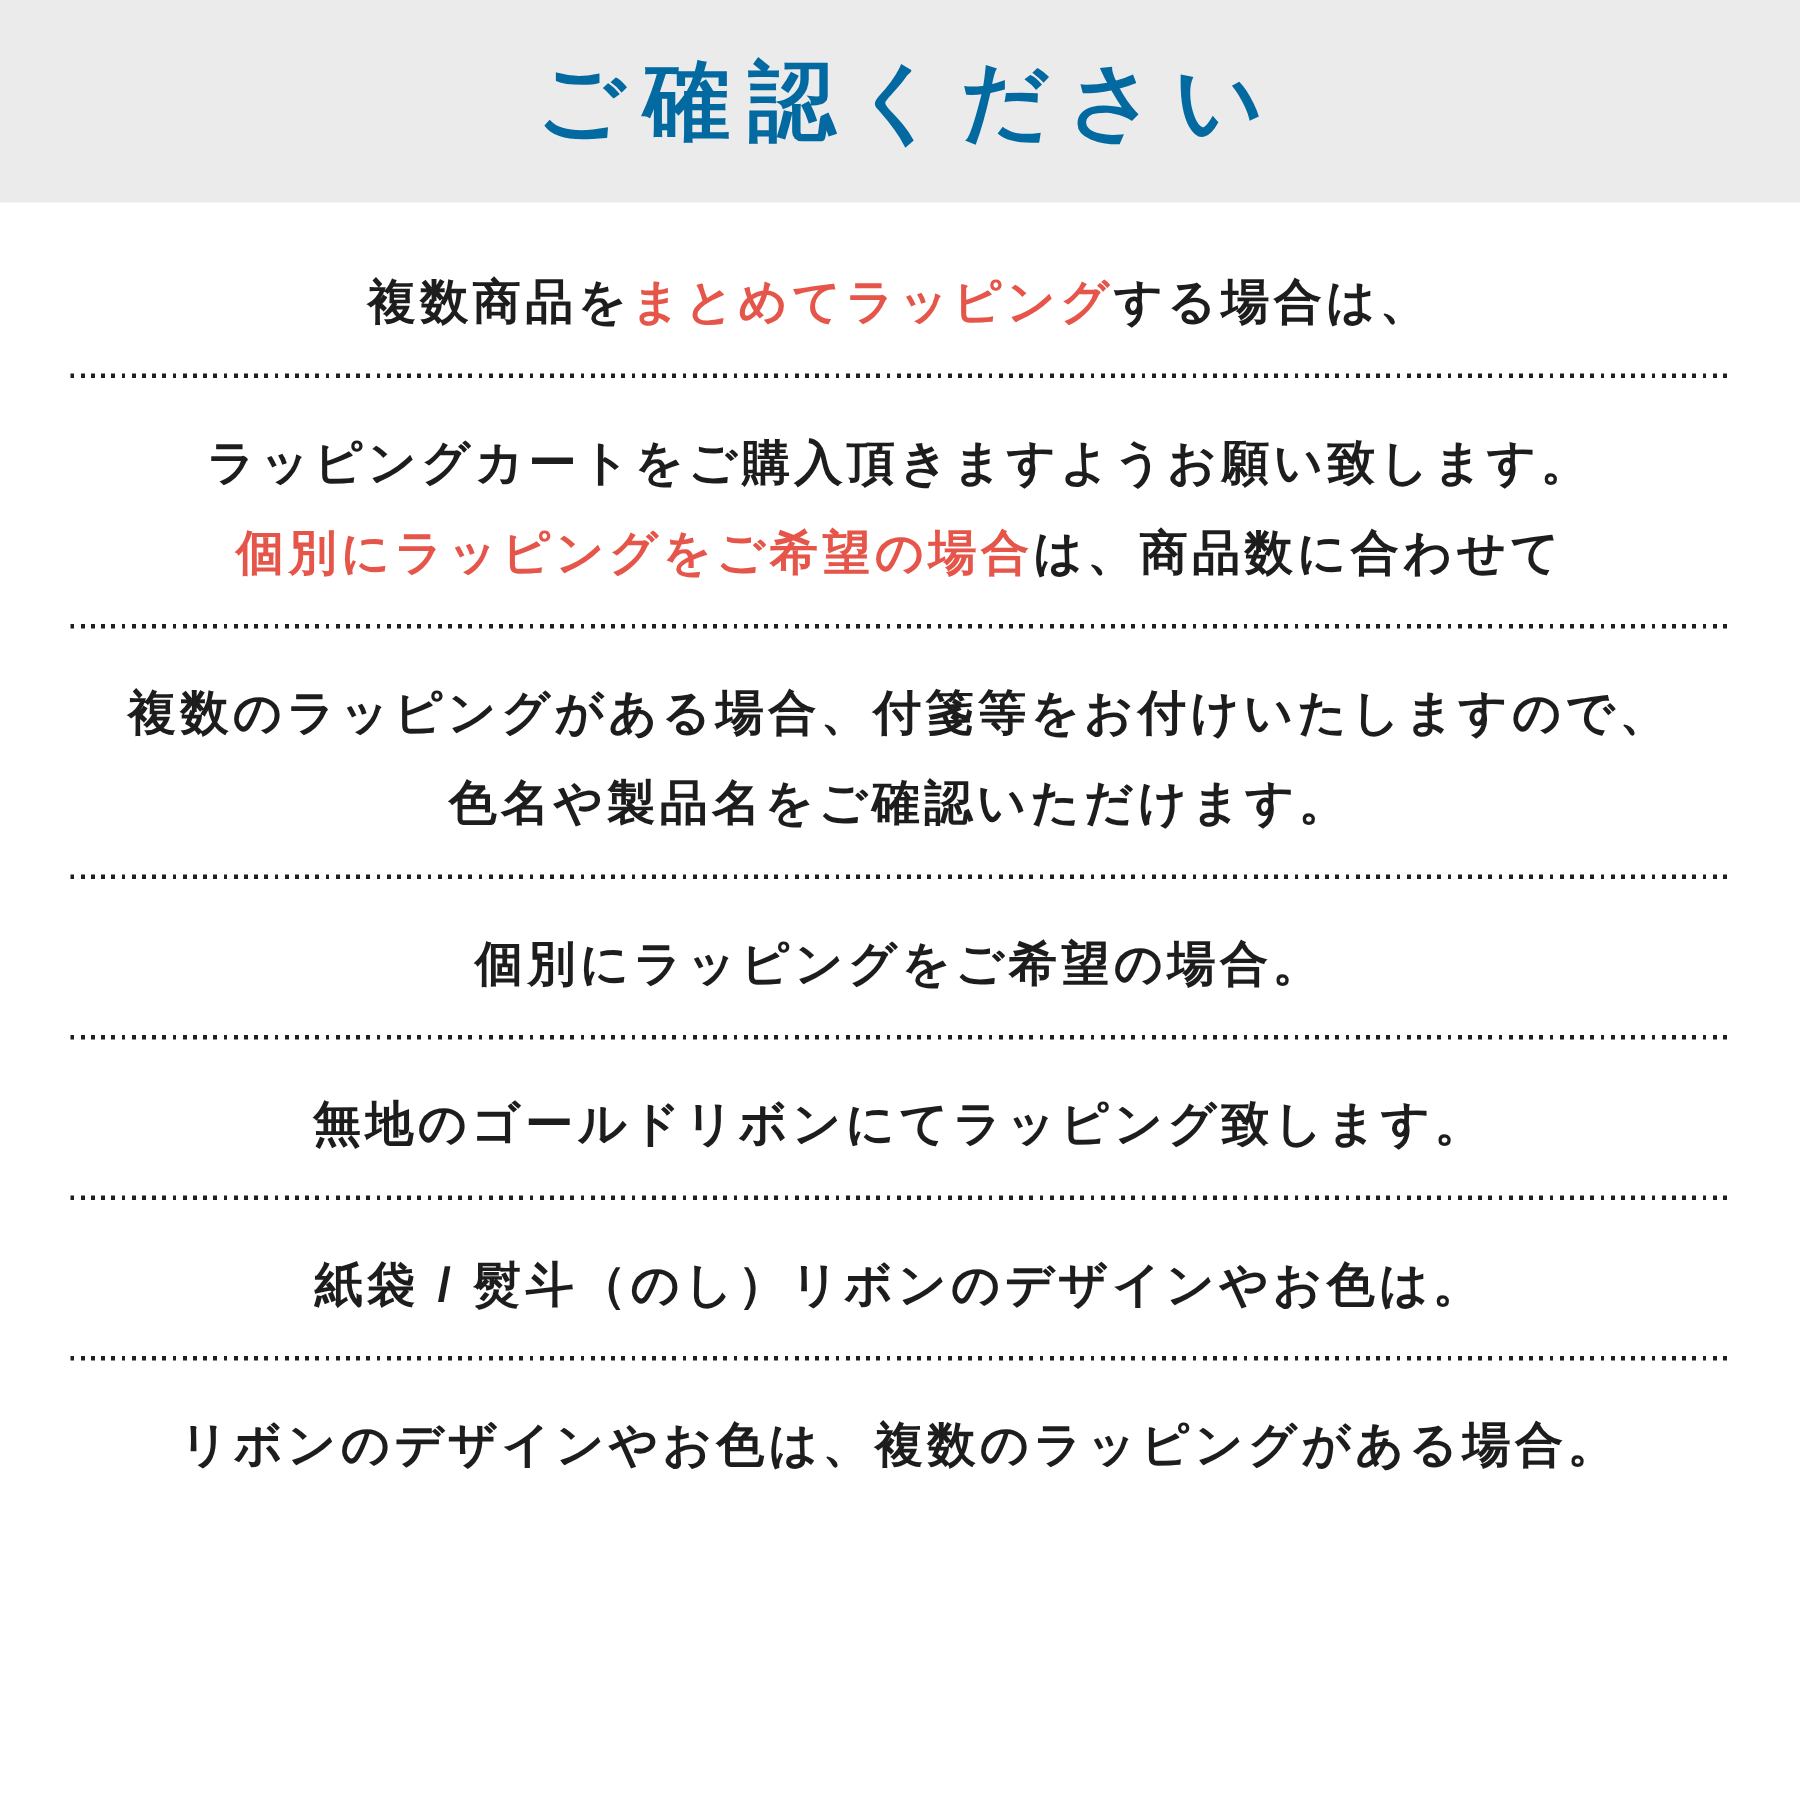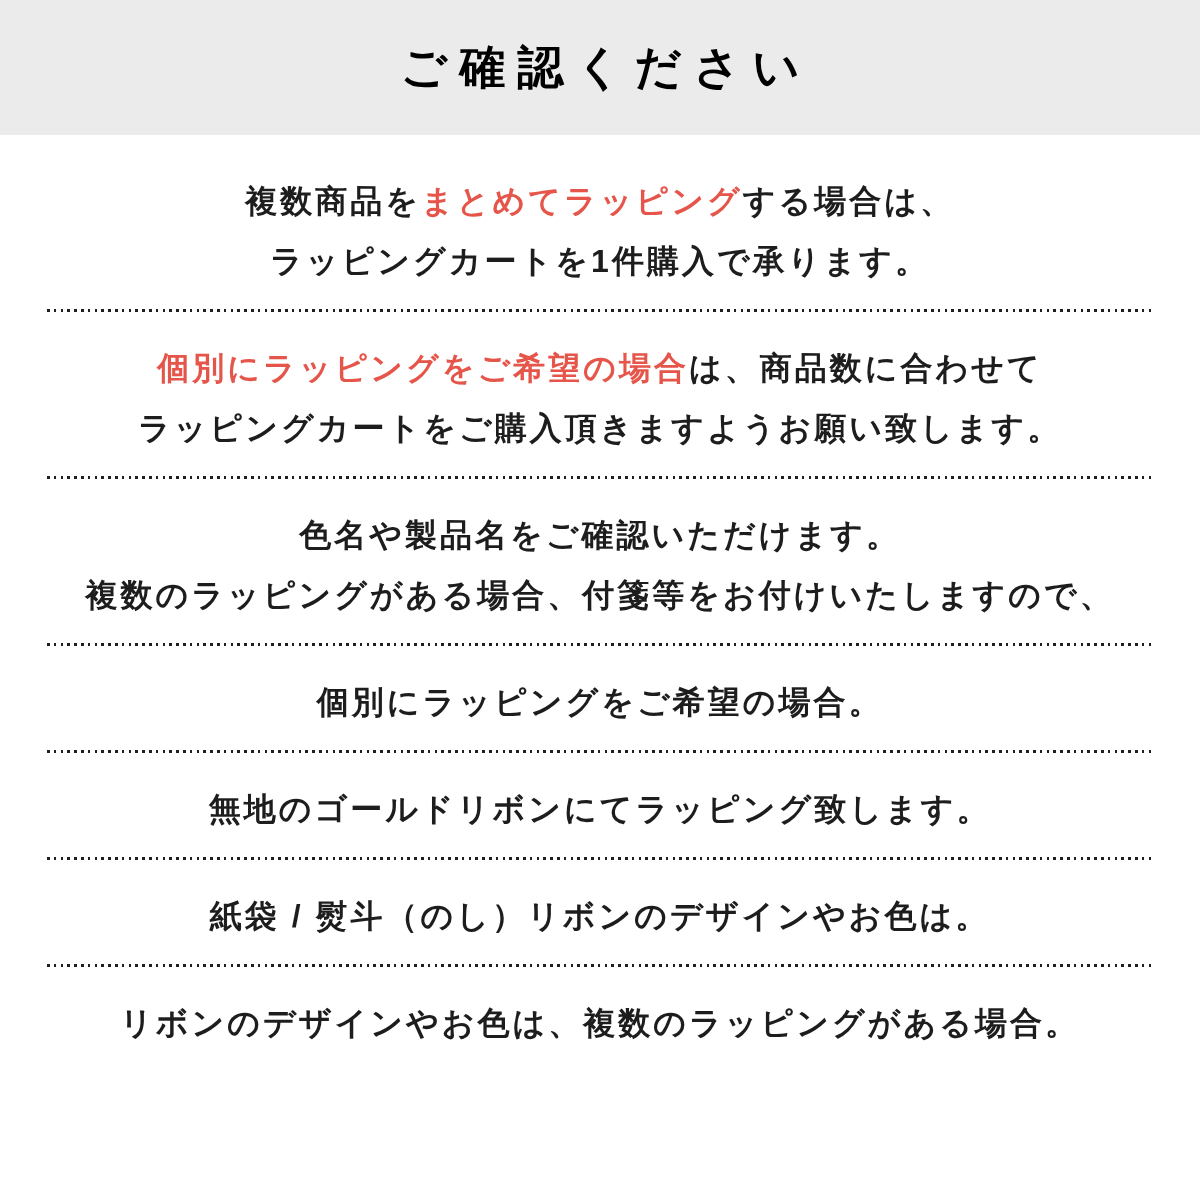--- a/index.html
+++ b/index.html
@@ -18,25 +18,25 @@
     color: var(--text, #1d1d1d);
   }
   .header {
     height: 135px;
     background: var(--header-bg, #ebebeb);
     display: flex;
     align-items: center;
     justify-content: center;
   }
   .header-title {
-    font-size: 46px;
+    font-size: 58px;
     font-weight: bold;
     letter-spacing: 12px;
     padding-left: 12px; 
-    color: #000000;
+    color: #0369a1;
     white-space: nowrap;
   }
   .section {
     text-align: center;
     font-size: 32px;
     font-weight: bold;
     letter-spacing: 3px;
     line-height: 60px;
     color: var(--text, #1d1d1d);
     white-space: nowrap;
@@ -60,35 +60,34 @@
 <body>
 
 <div class="page">
 
   <div class="header">
     <div class="header-title">ご確認ください</div>
   </div>
 
   <div class="section first">
     <p class="line"><span class="seg">複数商品を</span><span class="seg red">まとめてラッピング</span><span class="seg">する場合は、</span></p>
-    <p class="line"><span class="seg">ラッピングカートを1件購入で承ります。</span></p>
   </div>
 
   <div class="divider"></div>
 
   <div class="section">
+    <p class="line"><span class="seg">ラッピングカートをご購入頂きますようお願い致します。</span></p>
     <p class="line"><span class="seg red">個別にラッピングをご希望の場合</span><span class="seg">は、商品数に合わせて</span></p>
-    <p class="line"><span class="seg">ラッピングカートをご購入頂きますようお願い致します。</span></p>
   </div>
 
   <div class="divider"></div>
 
   <div class="section">
+    <p class="line"><span class="seg">複数のラッピングがある場合、付箋等をお付けいたしますので、</span></p>
     <p class="line"><span class="seg">色名や製品名をご確認いただけます。</span></p>
-    <p class="line"><span class="seg">複数のラッピングがある場合、付箋等をお付けいたしますので、</span></p>
   </div>
 
   <div class="divider"></div>
 
   <div class="section">
     <p class="line"><span class="seg">個別にラッピングをご希望の場合。</span></p>
   </div>
 
   <div class="divider"></div>
 

